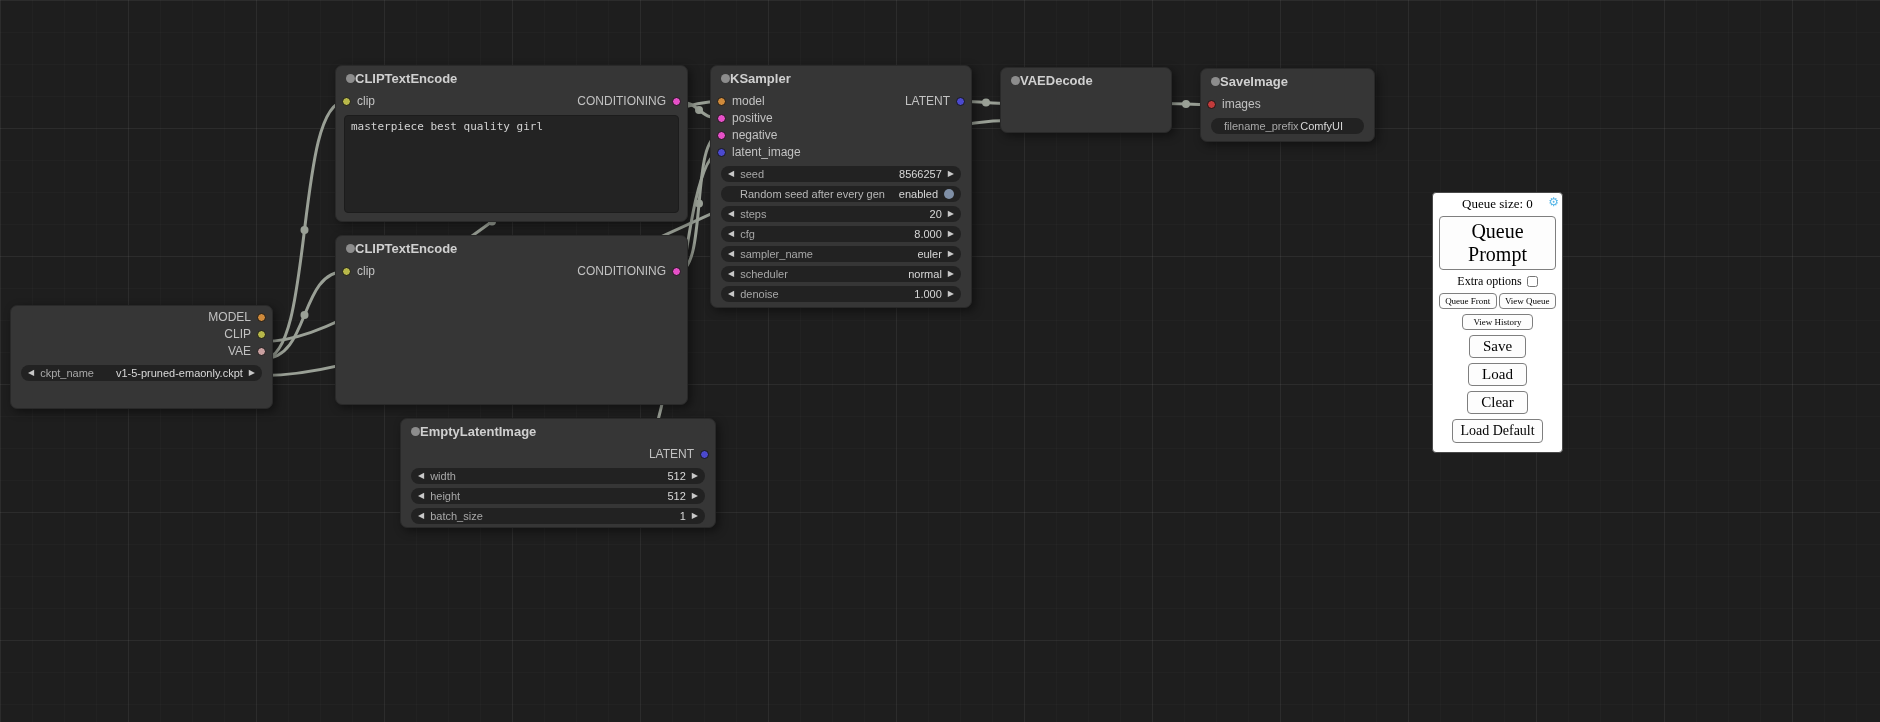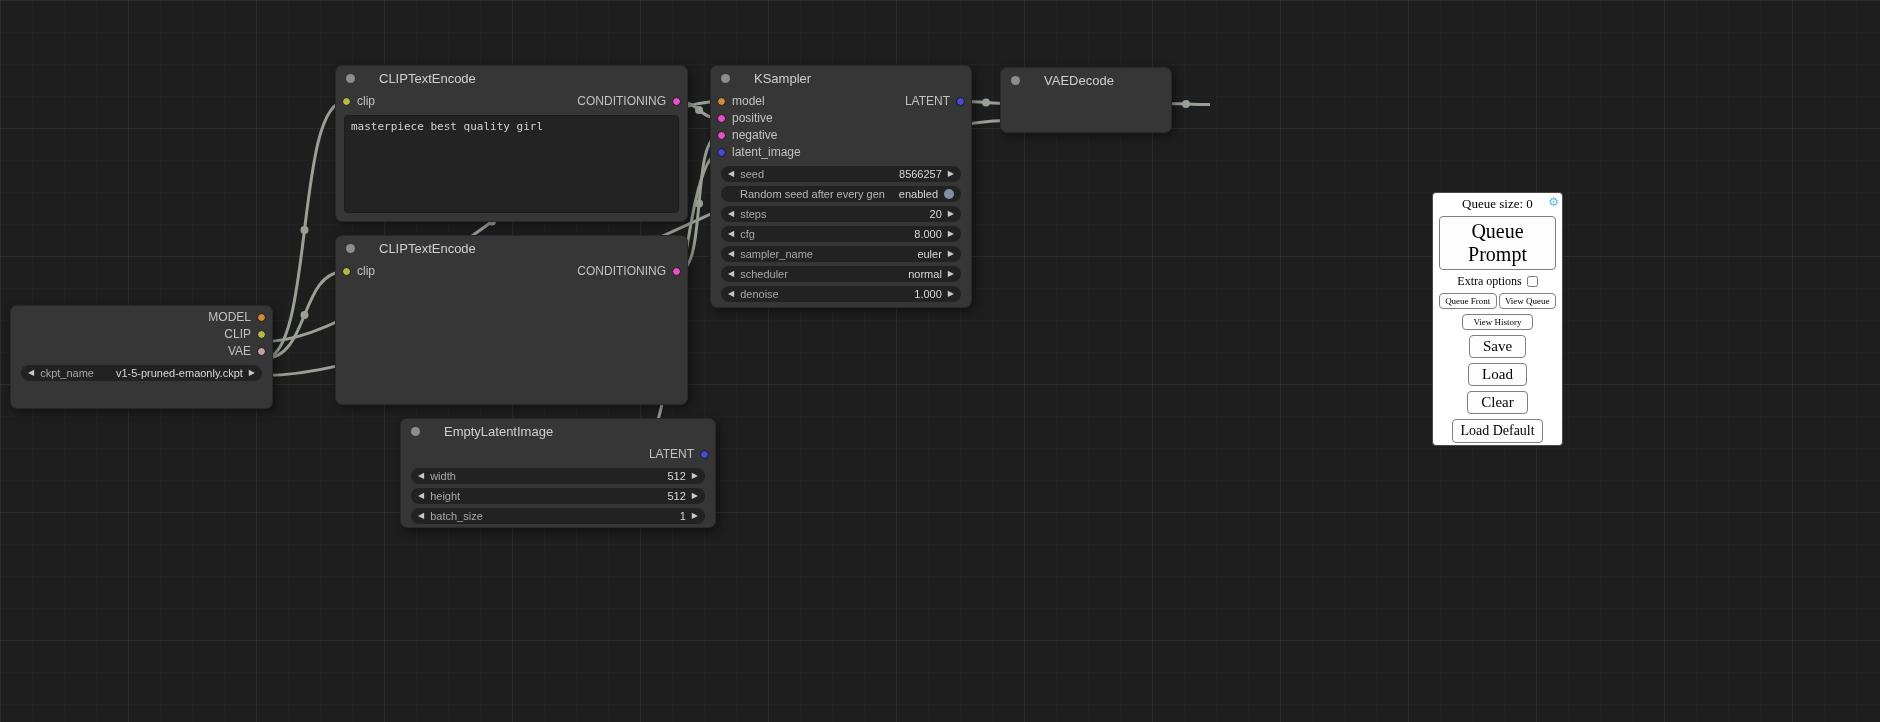--- a/index.html
+++ b/index.html
@@ -18,21 +18,21 @@
   }
 
   svg.links { position:absolute; left:0; top:0; z-index:1; pointer-events:none; }
 
   .node {
     position:absolute; z-index:2;
     background:#363636; border:1px solid #292929; border-radius:7px;
     box-shadow:3px 3px 10px rgba(0,0,0,0.45);
     display:flex; flex-direction:column; color:#ccc;
   }
-  .node-header { display:flex; align-items:center; gap:24px; height:24px; padding:0 10px; flex:0 0 auto; }
+  .node-header { display:flex; align-items:center; gap:0; height:24px; padding:0 10px; flex:0 0 auto;font-weight:bold; }
   .collapse-dot { width:9px; height:9px; border-radius:50%; background:#8d8d8d; flex:0 0 auto; }
   .node-title { font-size:13px; color:#d0d0d0; white-space:nowrap; }
   .node-body { display:flex; flex-direction:column; flex:1; padding-top:4px; }
 
   .slot-row { display:flex; align-items:flex-start; height:17px; padding:0 6px; justify-content:space-between; flex:0 0 auto; }
   .slot-row.out-only { justify-content:flex-end; }
   .slot-row.in-only  { justify-content:flex-start; }
   .slot { display:flex; align-items:center; gap:6px; font-size:12px; color:#c2c2c2; }
   .slot .dot { width:9px; height:9px; border-radius:50%; border:1px solid #171717; flex:0 0 auto; }
   .slot-label { white-space:nowrap; }
@@ -52,21 +52,21 @@
   textarea.node-text {
     flex:1; margin:4px 8px 8px; background:#232323; border:1px solid #1c1c1c; border-radius:4px;
     padding:4px 6px; font-family:"DejaVu Sans Mono", monospace; font-size:11px; color:#d2d2d2;
     resize:none; outline:none; overflow:hidden;
   }
 
   
   .menu {
     position:absolute; left:1432px; top:192px; width:131px; z-index:3;
     background:#ffffff; border:1px solid #4a4a4a; border-radius:4px;
-    padding:3px 6px 2px; display:flex; flex-direction:column; align-items:center; gap:5px;
+    padding:3px 6px 9px; display:flex; flex-direction:column; align-items:center; gap:5px;
     color:#000; font-family:"Liberation Serif", serif;
   }
   .menu-header { width:100%; position:relative; display:flex; justify-content:center; align-items:center; font-size:13px; height:15px; }
   .settings-icon { position:absolute; right:-3px; top:0; color:#58b7e8; font-size:12px; cursor:pointer; line-height:1; }
   .menu button {
     font-family:"Liberation Serif", serif; background:#fdfdfd; border:1px solid #7f7f7f;
     border-radius:4px; color:#000; cursor:pointer;
   }
   .queue-prompt { width:100%; font-size:20px; padding:3px 0; }
   .extra-options { display:flex; align-items:center; gap:5px; font-size:12px; height:13px; }
@@ -287,20 +287,38 @@
     </div>
   </div>
 
   <div class="node" style="left:1000px;top:67px;width:172px;height:66px;">
     <div class="node-header">
       <span class="collapse-dot"></span>
       <span class="node-title">VAEDecode</span>
     </div>
   </div>
 
+  <div class="node" style="left:1200px;top:68px;width:175px;height:74px;">
+    <div class="node-header">
+      <span class="collapse-dot"></span>
+      <span class="node-title">SaveImage</span>
+    </div>
+    <div class="node-body">
+      <div class="slot-row in-only">
+        <div class="slot in">
+          <span class="dot" style="background-color: rgb(194, 59, 59);"></span>
+          <span class="slot-label">images</span>
+        </div>
+      </div>
+      <div class="widget">
+        <span class="wlabel">filename_prefix</span>
+        <span class="wvalue fp">ComfyUI</span>
+      </div>
+    </div>
+  </div>
 
   <div class="menu">
     <div class="menu-header">
       <span>Queue size: 0</span>
       <span class="settings-icon">⚙</span>
     </div>
     <button class="queue-prompt">Queue Prompt</button>
     <div class="extra-options">
       <span>Extra options</span>
       <input type="checkbox" style="">

